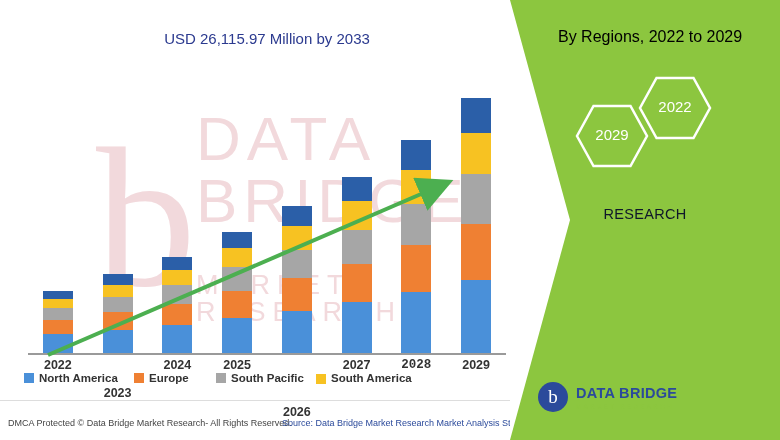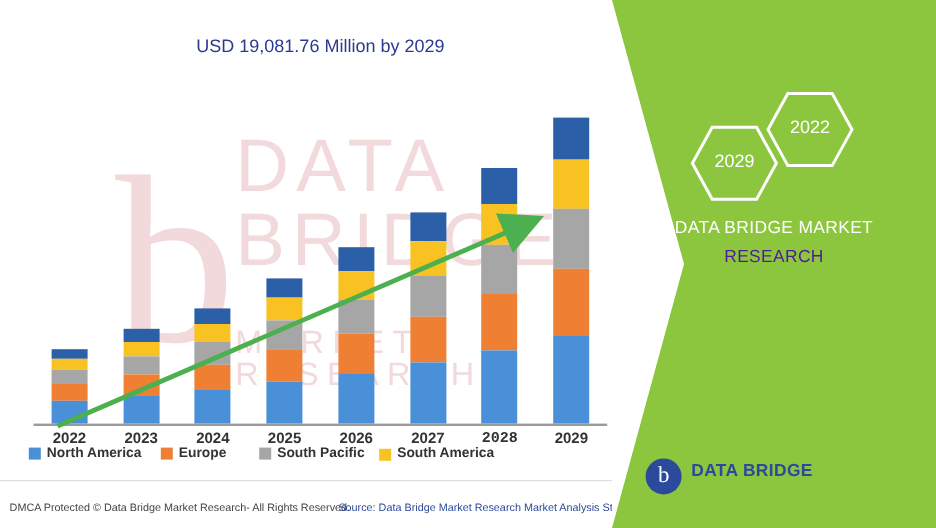--- a/index.html
+++ b/index.html
@@ -20,21 +20,21 @@
   .hex{position:absolute;width:74px;height:64px;}
   .hex svg{position:absolute;top:0;left:0;}
   .hex span{position:absolute;width:74px;top:22px;text-align:center;
       color:#ffffff;font-size:15px;}
   .hex2029{left:0px;top:16px;}
   .hex2022{left:63px;top:-12px;}
 
   .dbmr1{position:absolute;top:182px;left:0;width:270px;text-align:center;
       color:#ffffff;font-size:14.5px;letter-spacing:.3px;}
   .dbmr2{position:absolute;top:206px;left:0;width:270px;text-align:center;
-      color:#4c1d95;font-size:14.5px;letter-spacing:.3px;}
+      color:#0f172a;font-size:14.5px;letter-spacing:.3px;}
 
   
   .headline{position:absolute;top:26px;left:52px;width:430px;text-align:center;
       color:#2b3a8f;font-size:15px;line-height:25px;}
 
   
   .wm{position:absolute;left:0;top:0;width:510px;height:380px;overflow:hidden;
       pointer-events:none;}
   .wm-b{position:absolute;left:96px;top:118px;font-size:200px;color:#f2d9dc;
       font-family:"Liberation Serif", serif;line-height:200px;}
@@ -80,21 +80,21 @@
 
 <div id="root">
 
   <div class="wm">
     <div class="wm-b">b</div>
     <div class="wm-t1">DATA BRIDGE</div>
     <div class="wm-t2">MARKET RESEARCH</div>
   </div>
 
   <div class="headline">
-    <div>USD 19,081.76 Million by 2029</div>
+    <div>USD 26,115.97 Million by 2033</div>
   </div>
 
   <div class="chart">
     <div class="bars" id="bars">
         <div class="bar" style="left: 14.875px;">
           <div class="seg" style="height: 8.22581px; background: rgb(43, 95, 168);"></div>
           <div class="seg" style="height: 9.40092px; background: rgb(247, 194, 34);"></div>
           <div class="seg" style="height: 11.7512px; background: rgb(166, 166, 166);"></div>
           <div class="seg" style="height: 14.1014px; background: rgb(239, 128, 51);"></div>
           <div class="seg" style="height: 18.8018px; background: rgb(74, 144, 217);"></div>
@@ -145,24 +145,24 @@
           <div class="seg" style="height: 35.2535px; background: rgb(43, 95, 168);"></div>
           <div class="seg" style="height: 41.129px; background: rgb(247, 194, 34);"></div>
           <div class="seg" style="height: 49.3548px; background: rgb(166, 166, 166);"></div>
           <div class="seg" style="height: 56.4055px; background: rgb(239, 128, 51);"></div>
           <div class="seg" style="height: 72.8571px; background: rgb(74, 144, 217);"></div>
         </div>
       </div>
     <div class="axis"></div>
     <div class="xlabels" id="xlabels">
         <div class="xlabel" style="left: -0.125px;">2022</div>
-        <div class="xlabel" style="left: 59.625px;">2023</div>
+        <div class="xlabel" style="left: 59.625px; margin-top: 28px;">2023</div>
         <div class="xlabel" style="left: 119.375px;">2024</div>
         <div class="xlabel" style="left: 179.125px;">2025</div>
-        <div class="xlabel" style="left: 238.875px;">2026</div>
+        <div class="xlabel" style="left: 238.875px; margin-top: 47px;">2026</div>
         <div class="xlabel" style="left: 298.625px;">2027</div>
         <div class="xlabel" style="left: 358.375px; font-family: Liberation Mono, monospace;">2028</div>
         <div class="xlabel" style="left: 418.125px;">2029</div>
       </div>
     <svg class="arrow" viewBox="0 0 510 285">
       <defs>
         <marker id="ah" markerWidth="9" markerHeight="9" refX="4" refY="4.5" orient="auto">
           <polygon points="0,0 9,4.5 0,9" fill="#4caf50"></polygon>
         </marker>
       </defs>
@@ -187,37 +187,37 @@
         <span class="lg-sq" style="background: rgb(247, 194, 34);"></span>
         <span class="lg-tx">South America</span>
       </div>
     </div>
 
   <div class="footer-line"></div>
   <div class="foot-left">DMCA Protected © Data Bridge Market Research- All Rights Reserved.</div>
   <div class="foot-right">Source: Data Bridge Market Research Market Analysis Study 2022</div>
 
   <div class="green-panel">
+    <div class="pt2">By Regions, 2022 to 2029</div>
 
     <div class="hexwrap">
       <div class="hex hex2029">
         <svg width="74" height="64" viewBox="0 0 74 64">
           <polygon points="18.5,2 55.5,2 72,32 55.5,62 18.5,62 2,32" fill="none" stroke="#ffffff" stroke-width="2.5"></polygon>
         </svg>
         <span>2029</span>
       </div>
       <div class="hex hex2022">
         <svg width="74" height="64" viewBox="0 0 74 64">
           <polygon points="18.5,2 55.5,2 72,32 55.5,62 18.5,62 2,32" fill="none" stroke="#ffffff" stroke-width="2.5"></polygon>
         </svg>
         <span>2022</span>
       </div>
     </div>
 
-    <div class="dbmr1">DATA BRIDGE MARKET</div>
     <div class="dbmr2">RESEARCH</div>
   </div>
 
   <div class="logo">
     <div class="logo-mark">b</div>
     <div class="logo-txt">
       <div class="logo-t1">DATA BRIDGE</div>
       <div class="logo-t2">MARKET RESEARCH</div>
     </div>
   </div>

